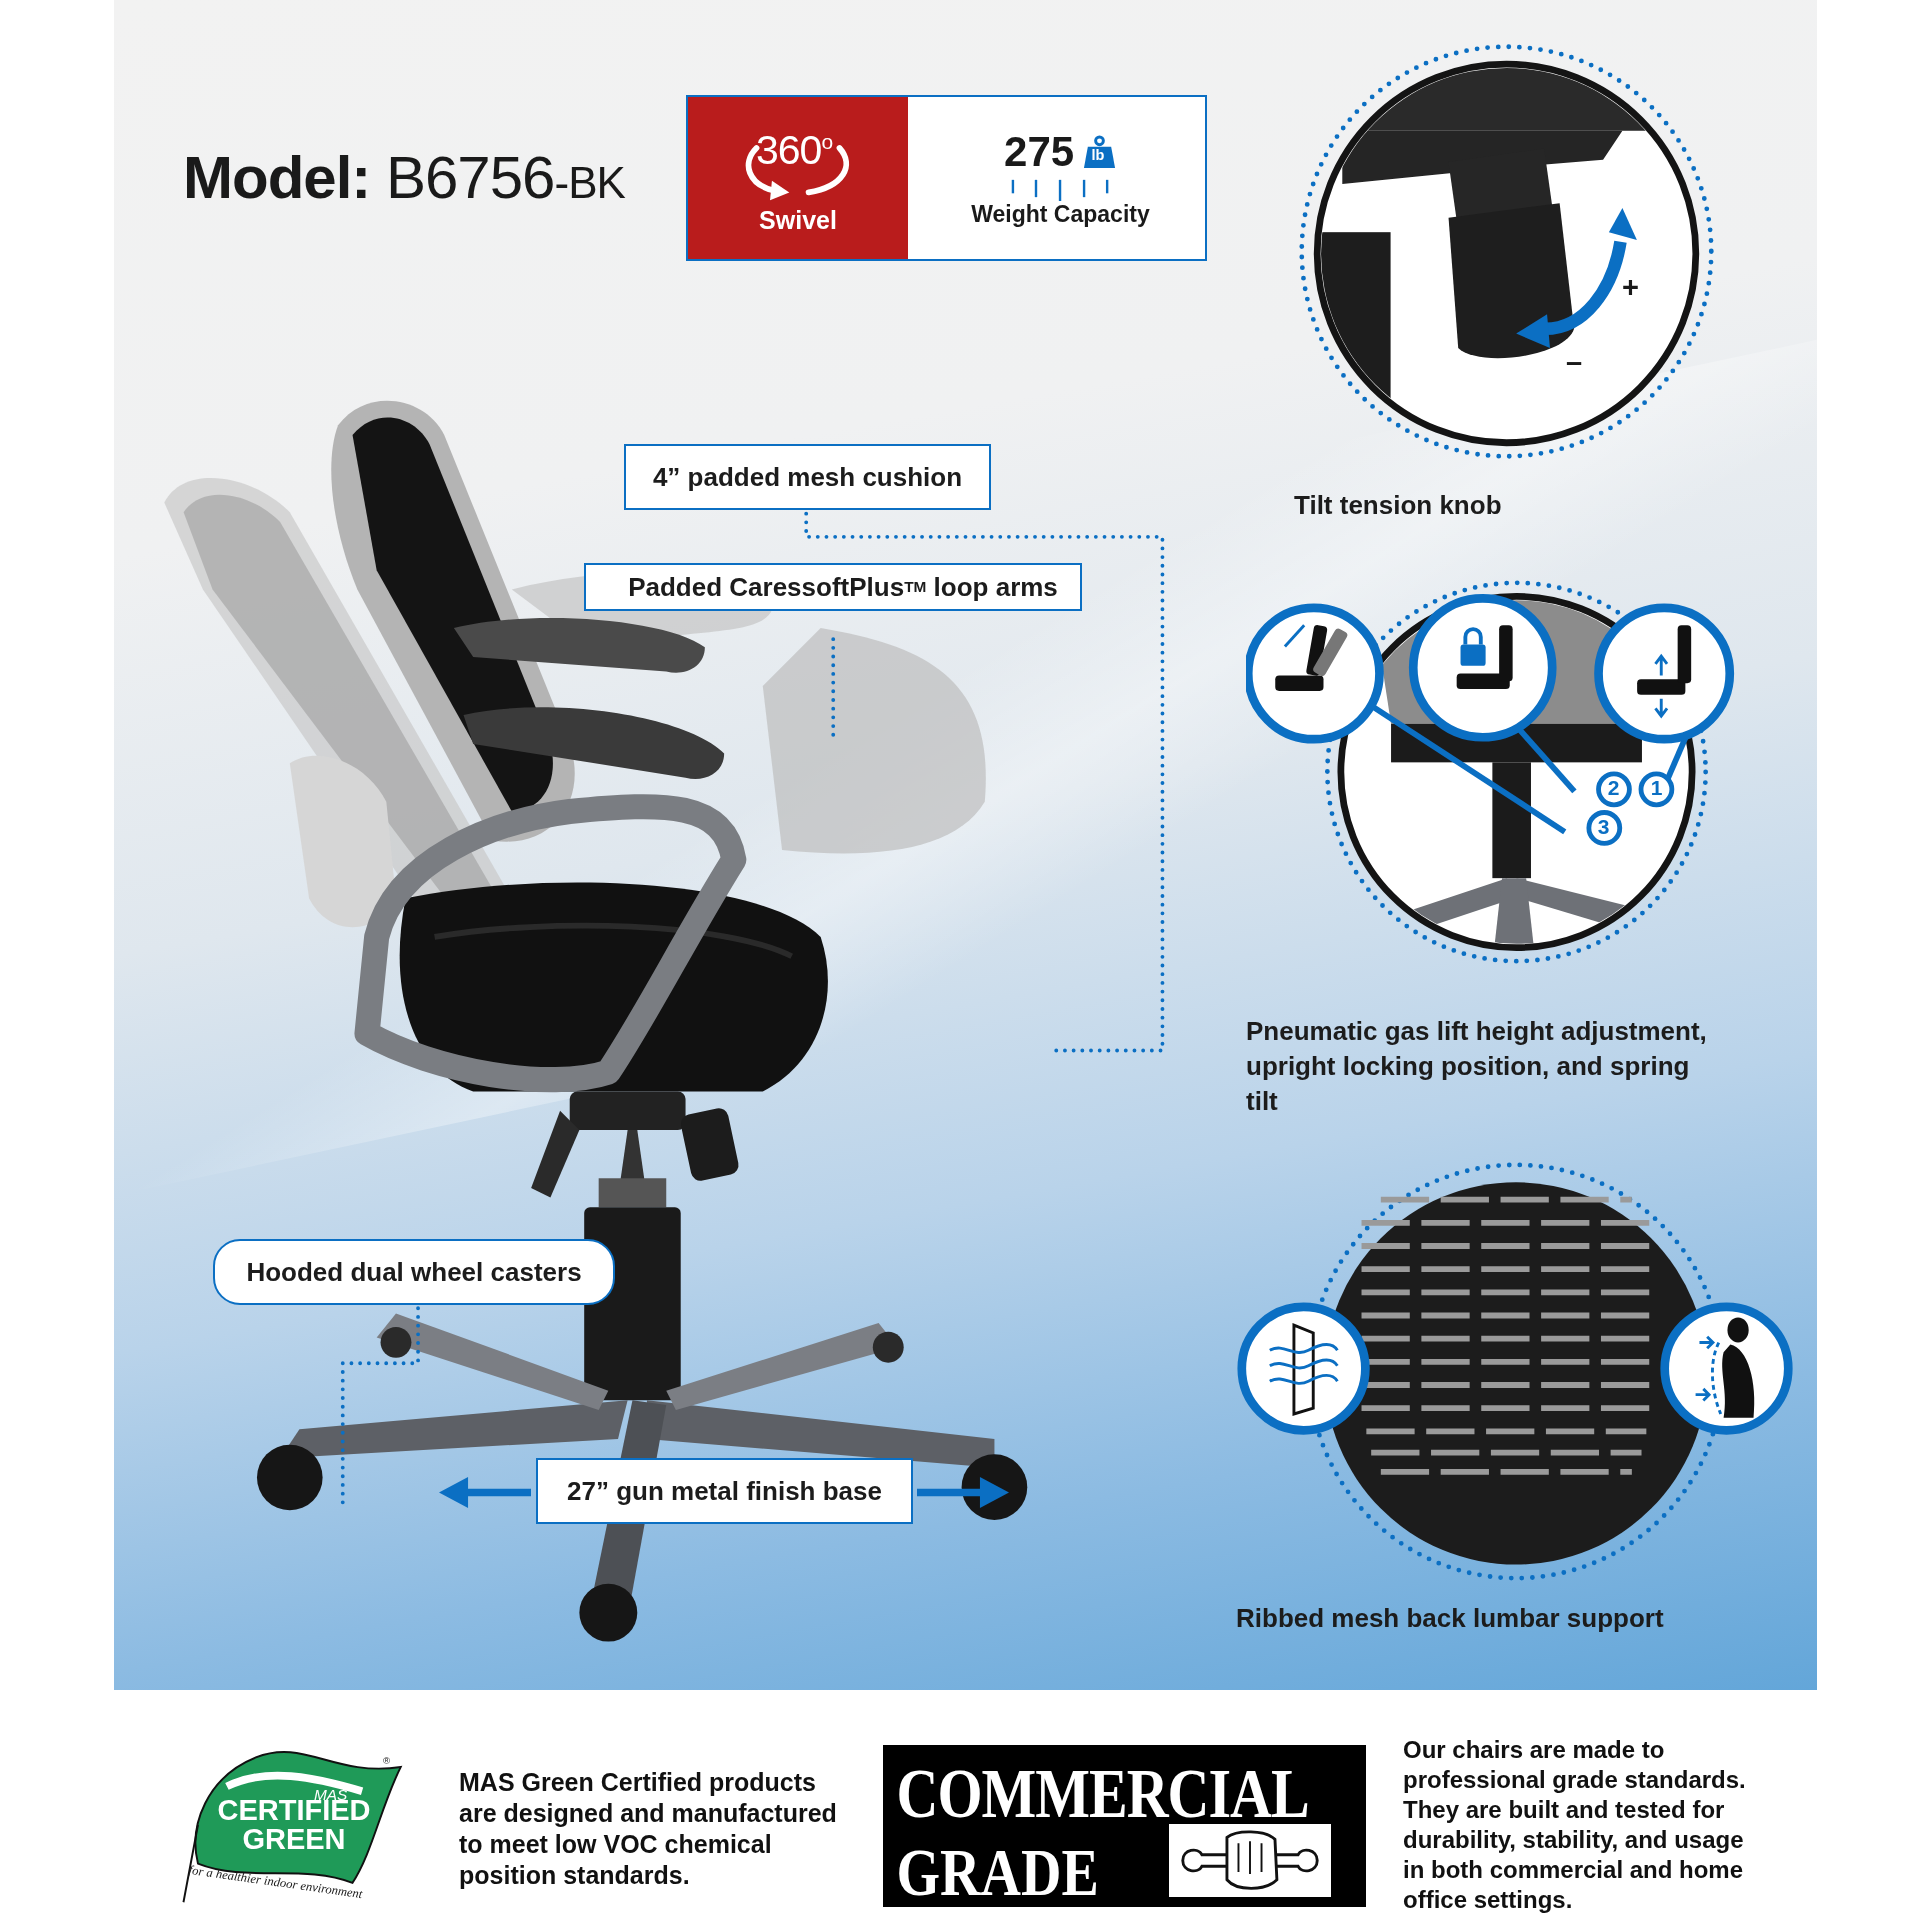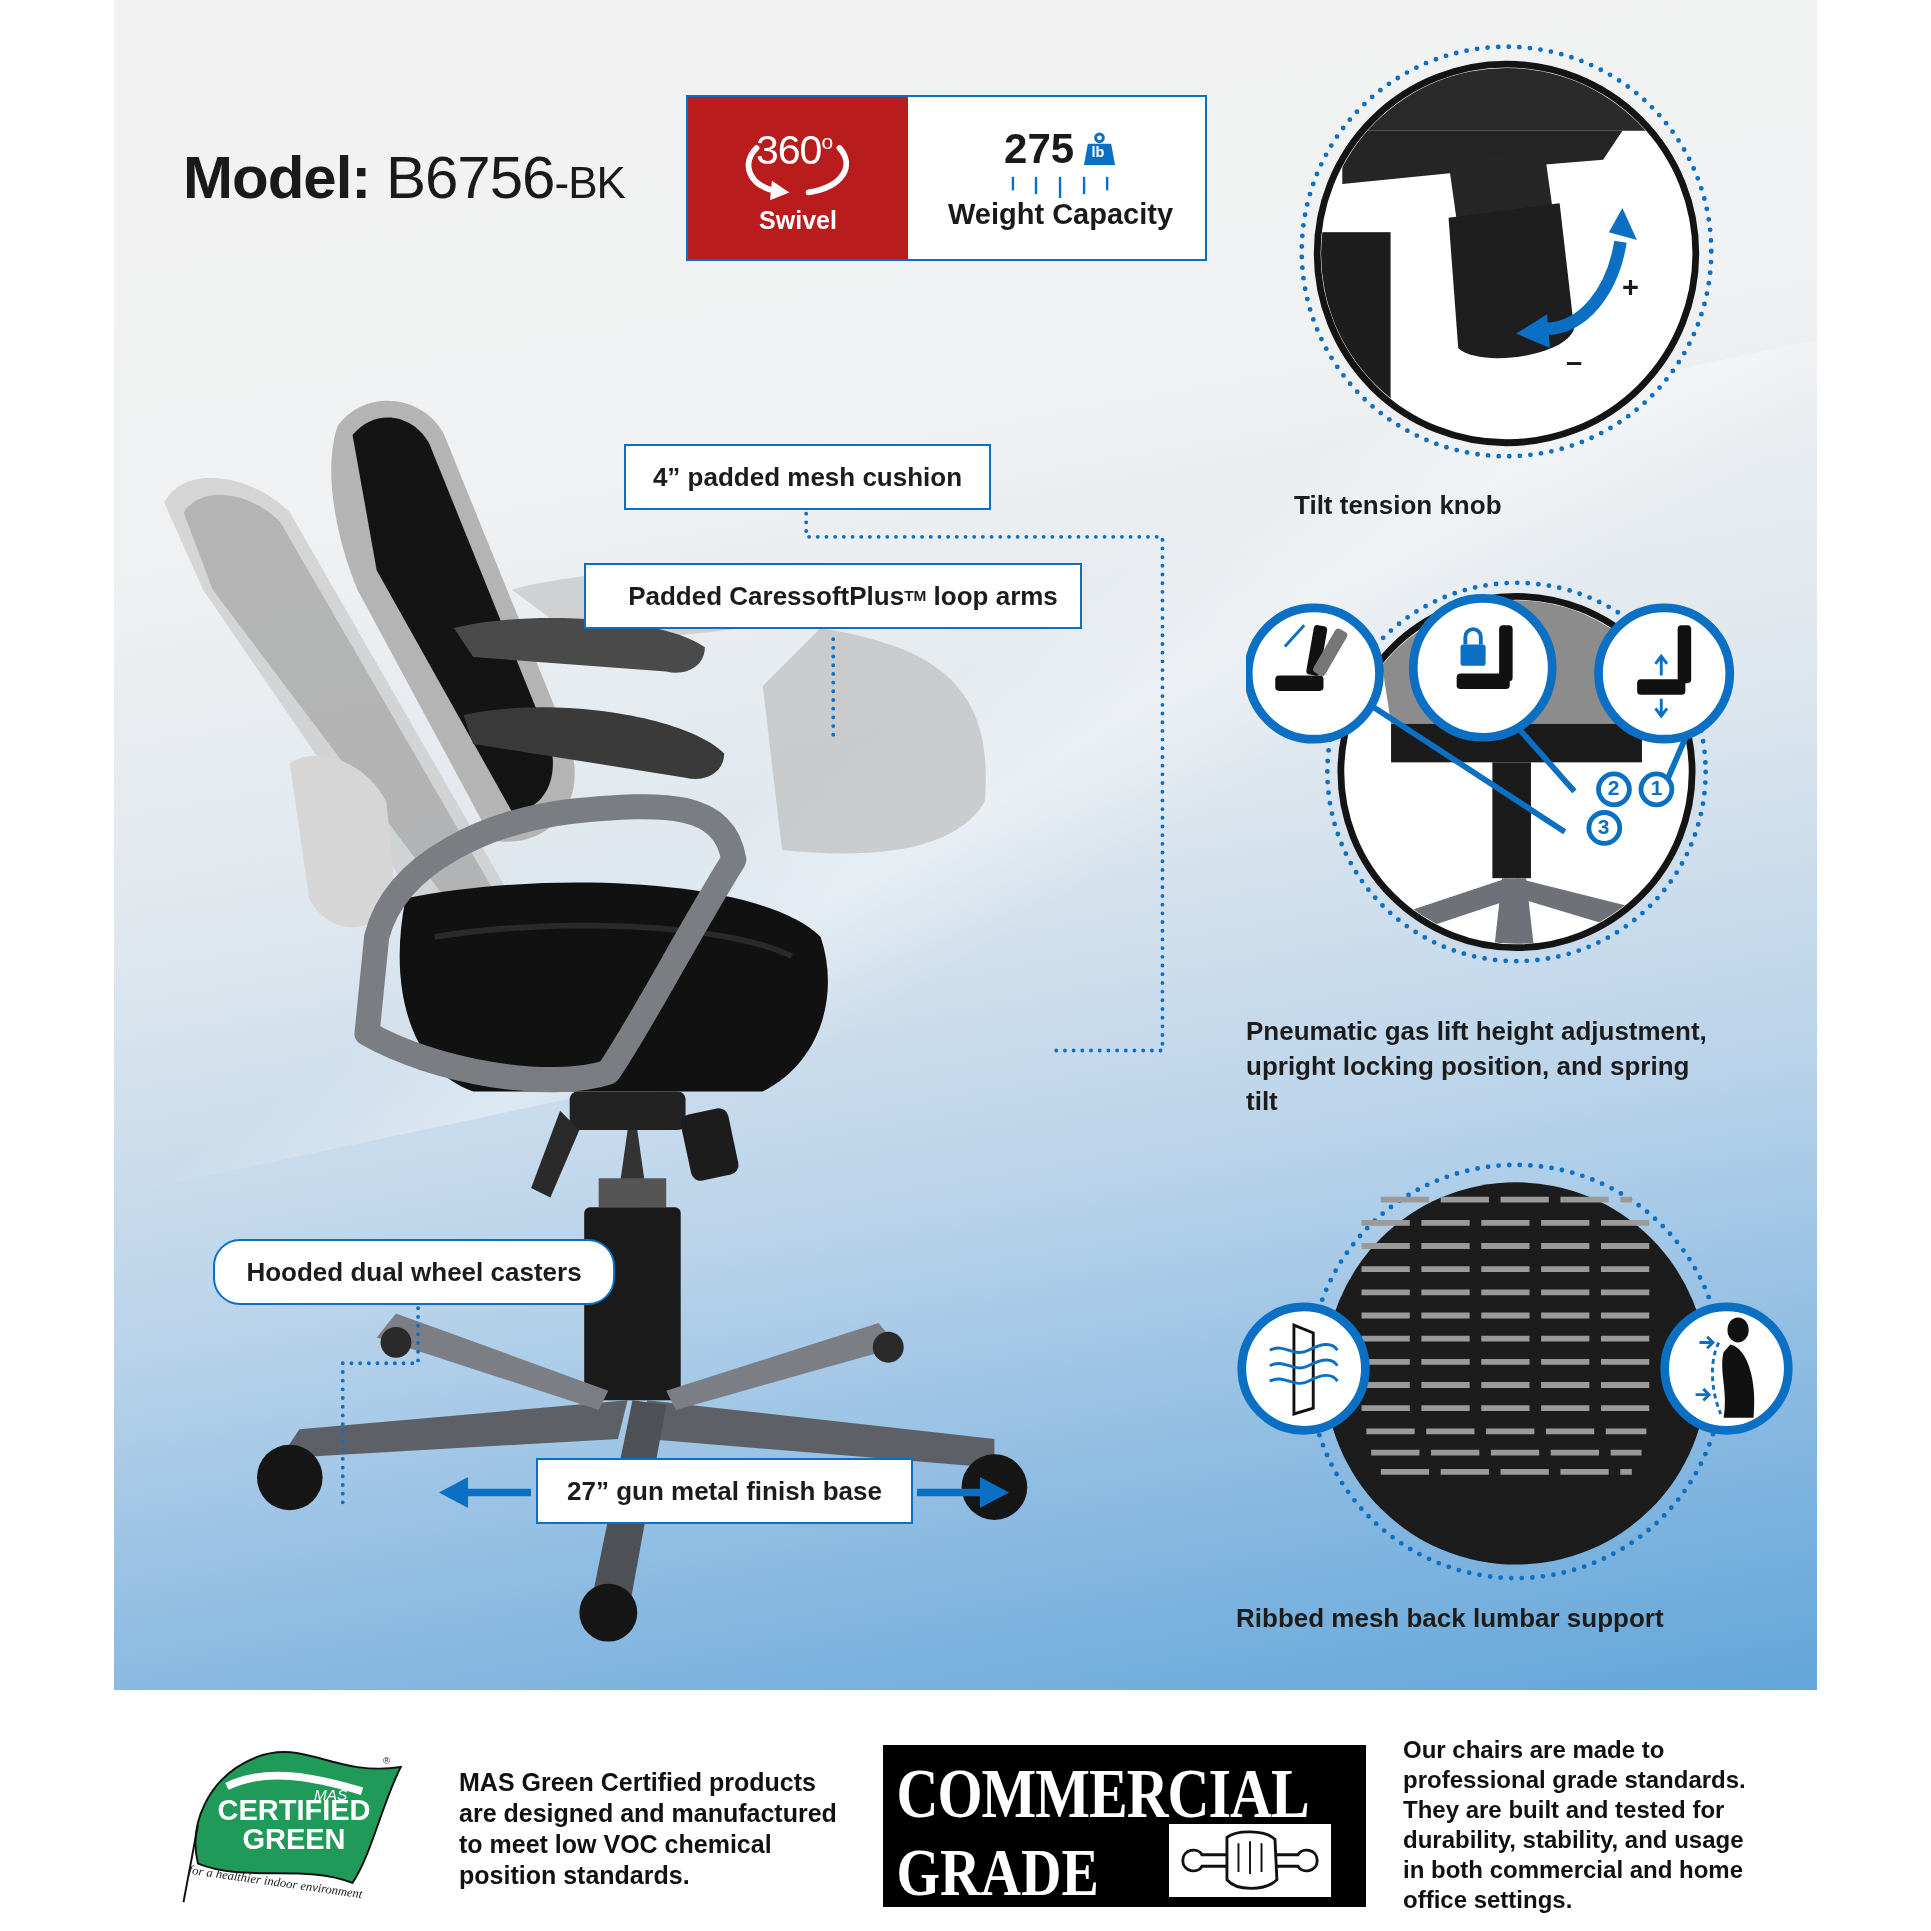--- a/index.html
+++ b/index.html
@@ -10,21 +10,21 @@
   .abs{position:absolute;}
   .model{left:183px;top:143px;font-size:60px;line-height:70px;letter-spacing:-1px;white-space:nowrap;}
   .model b{font-weight:700;}
   .model .num{font-weight:400;}
   .model .suffix{font-size:44px;font-weight:400;}
   .specbox{left:686px;top:95px;width:521px;height:166px;border:2.9px solid #0b6fc3;background:#fff;display:flex;box-sizing:border-box;}
   .spec-swivel{width:220px;background:#b91c1c;color:#fff;display:flex;flex-direction:column;align-items:center;justify-content:center;}
   .spec-weight{flex:1;display:flex;flex-direction:column;align-items:center;justify-content:center;padding-left:8px;}
   .swivel-label{font-size:25px;font-weight:700;margin-top:1.9px;}
   .weight-num{font-size:42px;font-weight:700;display:flex;align-items:center;gap:7.7px;}
-  .weight-label{font-size:29px;font-weight:700;}
+  .weight-label{font-size:23px;font-weight:700;}
   .callout{position:absolute;background:#fff;border:2.9px solid #0b6fc3;box-sizing:border-box;font-weight:700;font-size:26px;display:flex;align-items:center;justify-content:center;white-space:nowrap;color:#1c1c1c;}
   .callout sup{font-size:15.4px;}
   .circle-caption{position:absolute;font-weight:700;font-size:26px;line-height:35px;color:#1c1c1c;}
   .footer-text{position:absolute;font-weight:700;font-size:25px;line-height:31px;color:#111;}
   svg{display:block;}
 </style>
 </head>
 <body>
 
 <div class="panel">
@@ -119,21 +119,21 @@
   <g fill="none" stroke="#0b6fc3" stroke-width="4" stroke-dasharray="0 9" stroke-linecap="round">
     <path d="M835 532 L 835 556 L 1204 556 L 1204 1088 L 1090 1088"></path>
     <path d="M863 662 L 863 762"></path>
     <path d="M433 1355 L 433 1412 L 355 1412 L 355 1558"></path>
   </g>
 </svg>
 
 <div class="callout" style="left:624px;top:444px;width:367px;height:66px;">
     <span>4” padded mesh cushion</span>
   </div>
-<div class="callout" style="left:584px;top:563px;width:498px;height:66px;padding-left:20px;">
+<div class="callout" style="left:584px;top:563px;width:498px;height:48px;padding-left:20px;">
     <span>Padded CaressoftPlus</span>
     <sup>TM</sup>
     <span style="white-space:pre"> loop arms</span>
   </div>
 <div class="callout" style="left:213px;top:1239px;width:402px;height:66px;border-radius:27px;">
     <span>Hooded dual wheel casters</span>
   </div>
 <div class="callout" style="left:536px;top:1458px;width:377px;height:66px;">
     <span>27” gun metal finish base</span>
   </div>

